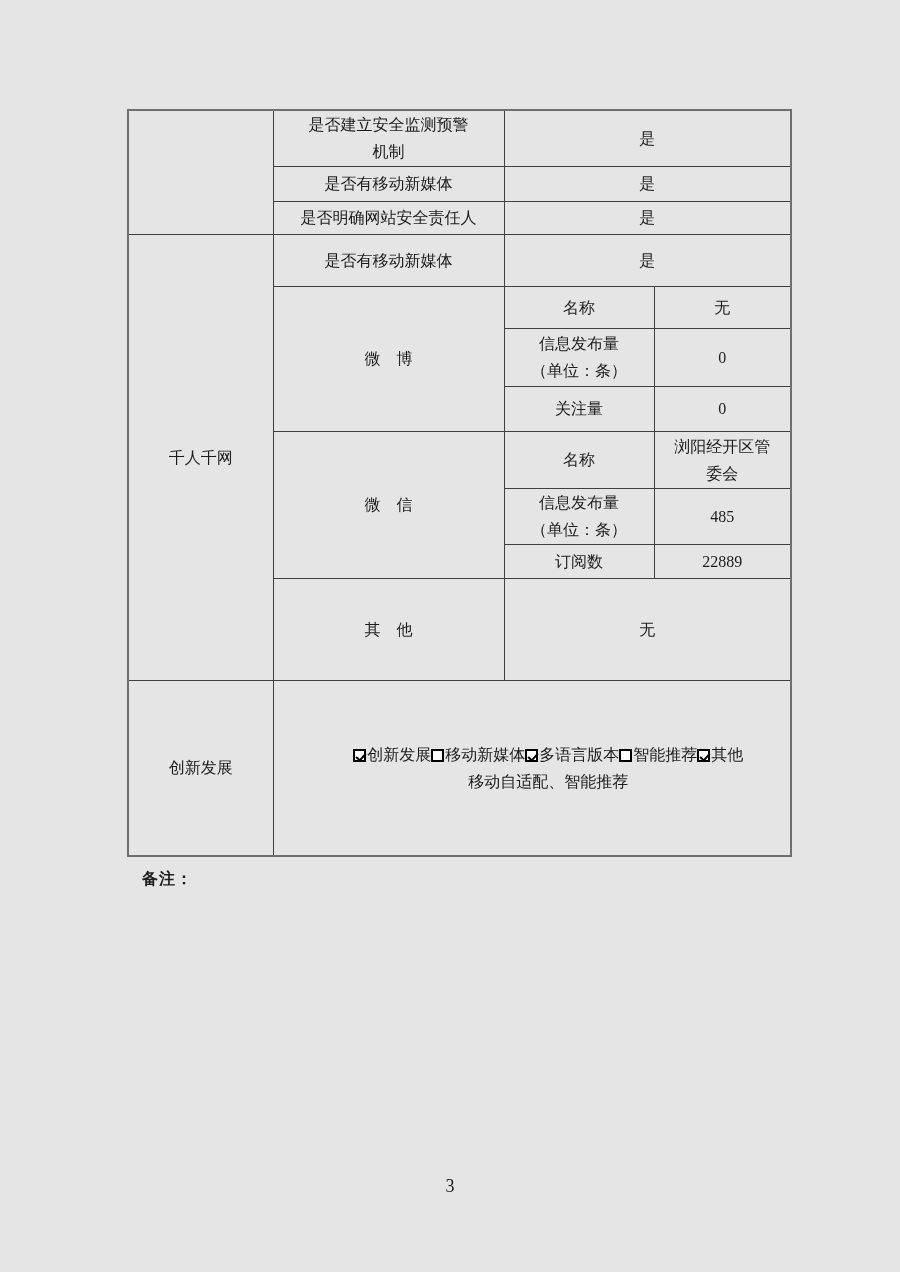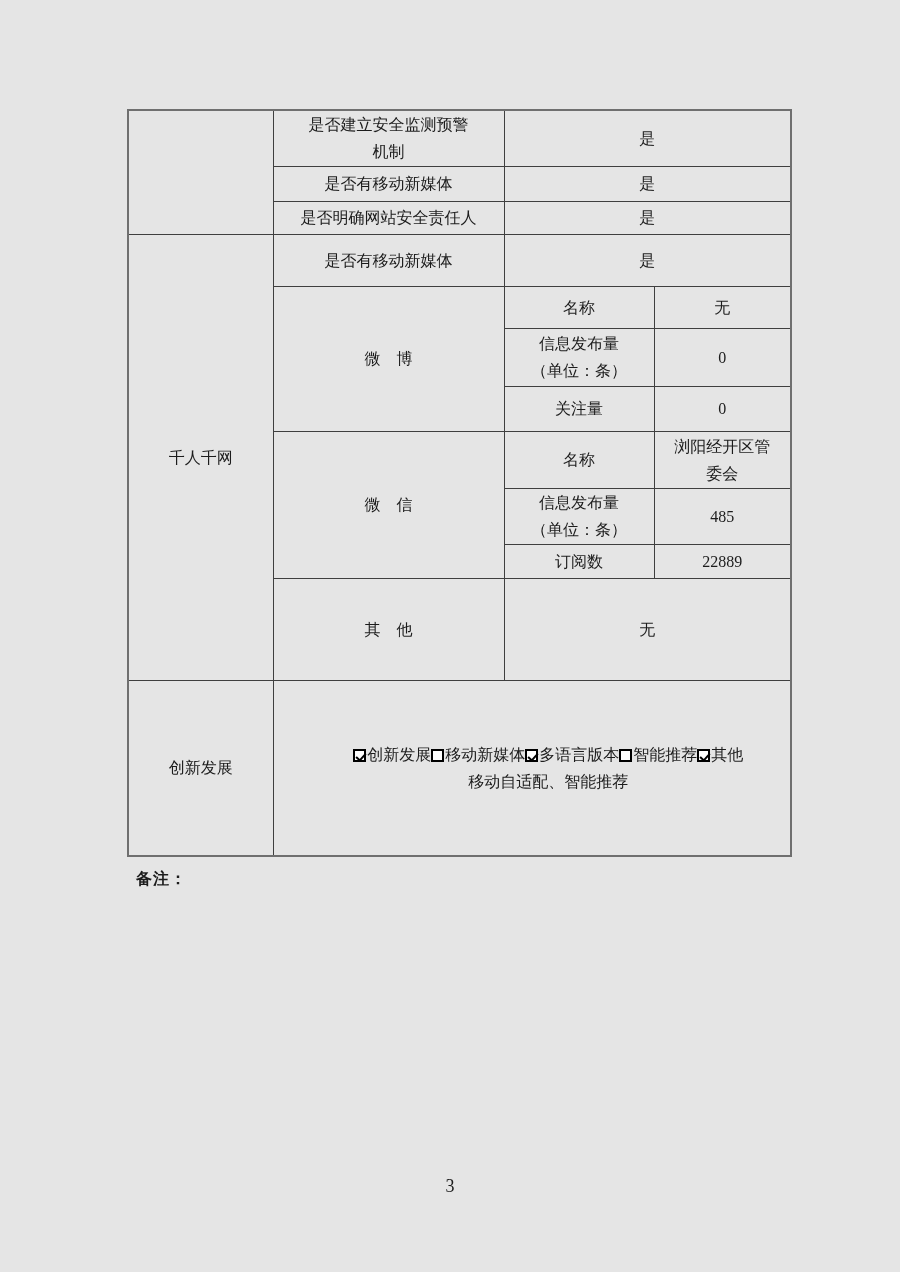--- a/index.html
+++ b/index.html
@@ -42,21 +42,21 @@
     width:8px; height:4px;
     border-left:2px solid #000; border-bottom:2px solid #000;
     transform:rotate(-48deg);
   }
   .cb-item { white-space:nowrap; }
   .underlined {
     text-underline-offset:3px;
   }
 
   .remark {
-    position:absolute; left:136px; top:869px;
+    position:absolute; left:142px; top:869px;
     font-size:16px; font-weight:bold; letter-spacing:1px;
   }
   .page-number {
     position:absolute; left:0; top:1176px; width:100%;
     text-align:center; font-size:18px;
   }
 </style>
 </head>
 <body>
 

